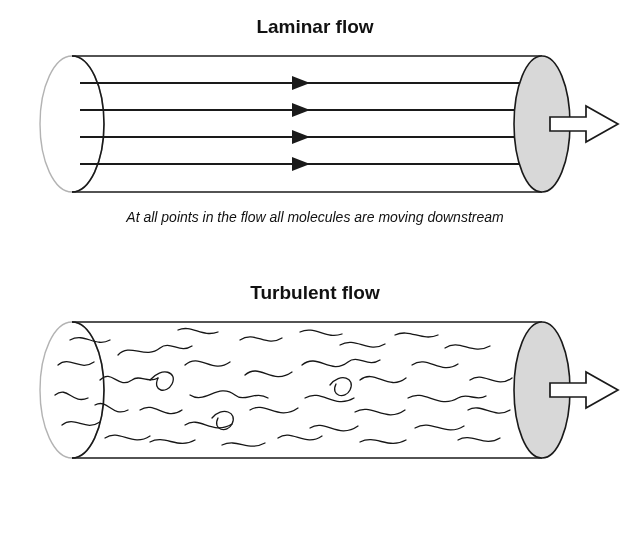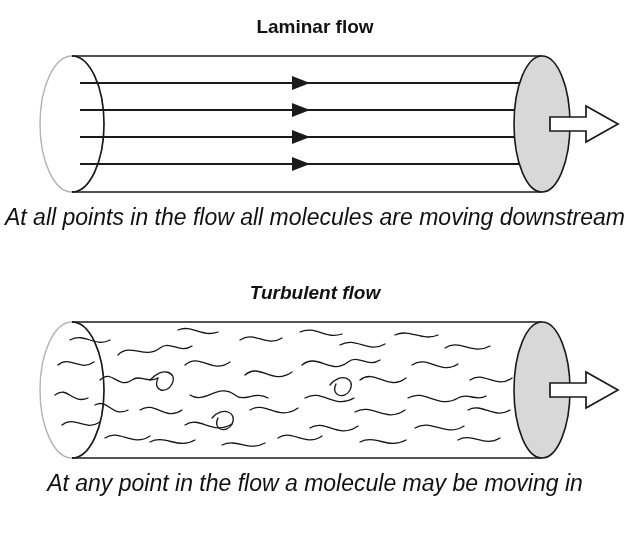--- a/index.html
+++ b/index.html
@@ -13,30 +13,30 @@
     overflow: hidden;
   }
   .section-title {
     margin: 0;
     text-align: center;
     font-size: 19px;
     font-weight: bold;
     color: #111;
   }
   .title-laminar { padding-top: 16px; }
-  .title-turbulent { padding-top: 54px; font-style: italic; }
+  .title-turbulent { padding-top: 54px; }
   .diagram {
     display: block;
     margin: 6px auto 0 auto;
   }
   .caption {
     margin: 2px 0 0 0;
     text-align: center;
     font-style: italic;
-    font-size: 23px;
+    font-size: 14px;
     line-height: 22px;
     color: #111;
   }
   .pipe-line { stroke: #1a1a1a; stroke-width: 1.6; fill: none; }
   .flow-line { stroke: #1a1a1a; stroke-width: 1.8; }
   .flow-head { fill: #1a1a1a; stroke: none; }
   .back-ellipse { stroke: #b3b3b3; stroke-width: 1.4; fill: none; }
   .front-arc { stroke: #1a1a1a; stroke-width: 1.6; fill: none; }
   .end-cap { stroke: #1a1a1a; stroke-width: 1.6; }
   .exit-arrow { fill: #ffffff; stroke: #1a1a1a; stroke-width: 1.7; stroke-linejoin: miter; }
@@ -136,17 +136,17 @@
         <path class="squiggle" d="M212,108 C222,96 238,102 232,114 C227,124 212,120 218,108"></path>
         <path class="squiggle" d="M330,75 C340,62 356,68 350,80 C345,90 330,86 336,74"></path>
       </g>
 
       <ellipse class="end-cap" cx="542" cy="80" rx="28" ry="68" fill="#d8d8d8"></ellipse>
 
       <path class="exit-arrow" d="M550,73 L586,73 L586,62 L618,80 L586,98 L586,87 L550,87 Z"></path>
     </svg>
 
     <p class="caption">
-      <span>At any point in the flow a molecule may be moving in</span><br>
+      <br>
     </p>
   </div>
 
 </div>
 
 </body></html>

